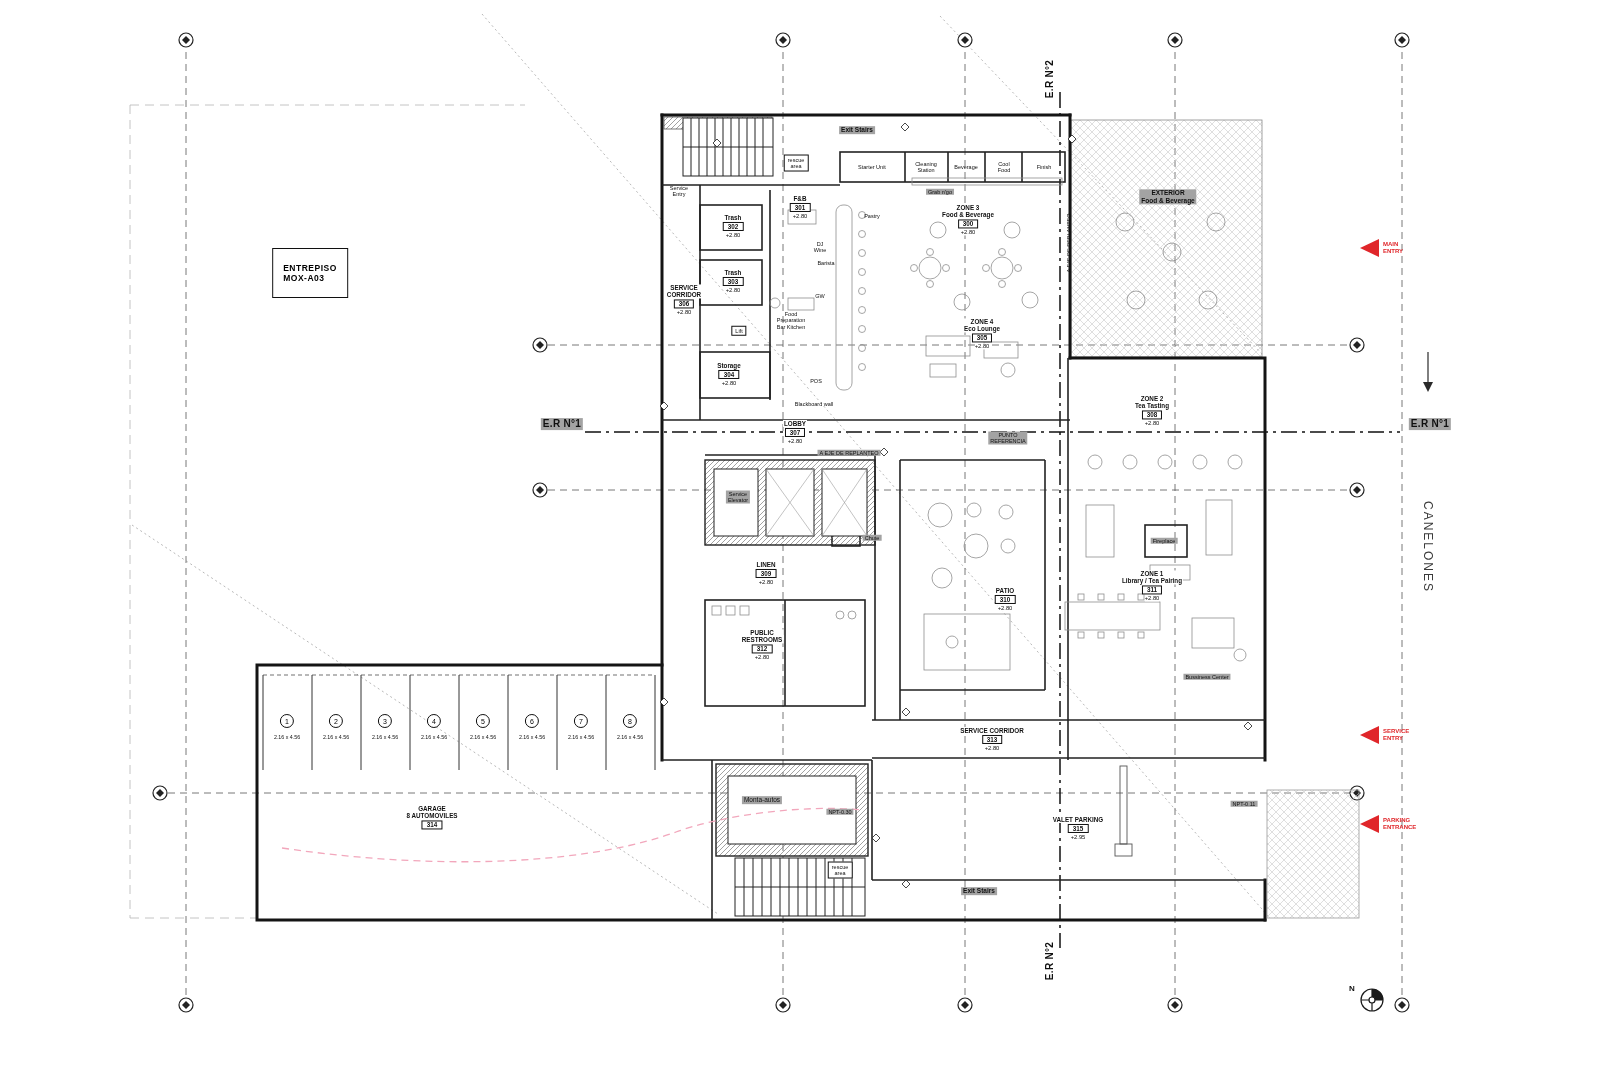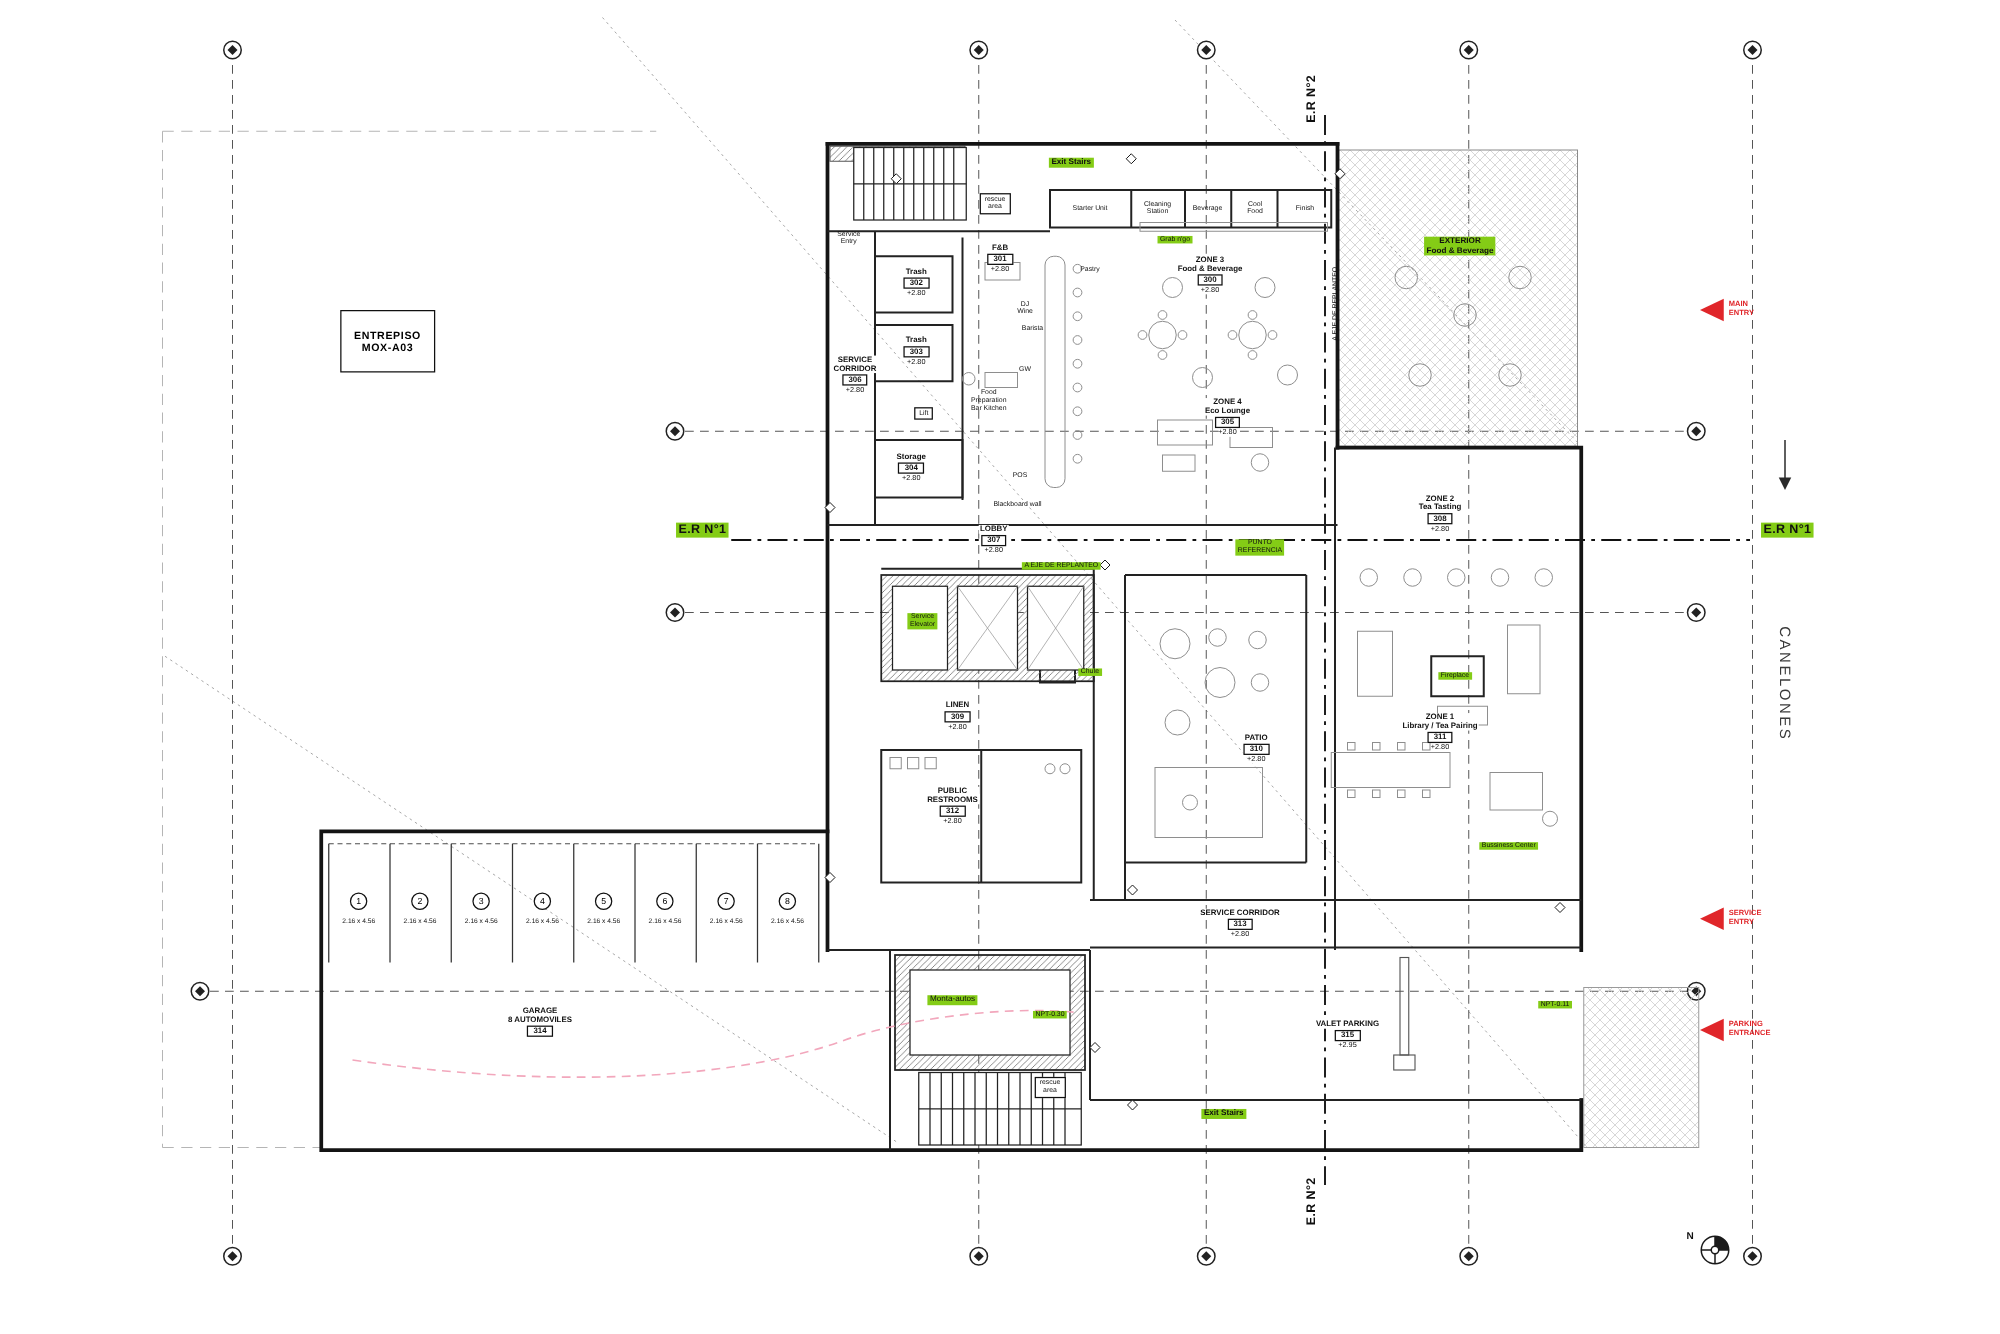--- a/index.html
+++ b/index.html
@@ -2,32 +2,32 @@
 <html><head>
 <meta charset="utf-8">
 <style>
   *{box-sizing:border-box;margin:0;padding:0}
   body{background:#ededed}
   .canvas{position:relative;width:1600px;height:1067px;background:#ffffff;font-family:"Liberation Sans",sans-serif;overflow:hidden}
   svg.linework{position:absolute;left:0;top:0;z-index:1}
   .lbl{position:absolute;transform:translate(-50%,-50%);font-size:6.5px;line-height:1.18;color:#101010;text-align:center;white-space:pre-line;z-index:3}
   .s5{font-size:5.5px}
   .bold{font-weight:700}
-  .bg{background:#84cc16;padding:0 2px}
+  .bg{background:#a3a3a3;padding:0 2px}
   .boxed{border:1px solid #101010;background:#fff;padding:1px 3px}
   .rot{transform:translate(-50%,-50%) rotate(-90deg)}
   .rotcw{transform:translate(-50%,-50%) rotate(90deg)}
   .axis{font-size:10px;font-weight:700;letter-spacing:.3px}
   .street{font-size:12px;letter-spacing:2px;color:#3a3a3a}
   .tag{position:absolute;transform:translate(-50%,-50%);display:flex;flex-direction:column;align-items:center;gap:1px;text-align:center;z-index:3}
   .tag .tname{font-size:6.3px;font-weight:700;line-height:1.12;white-space:pre-line;color:#101010;background:#fff;padding:0 1px}
   .tag .tnum{font-size:6.3px;font-weight:700;border:1px solid #101010;padding:0 4px;background:#fff;color:#101010}
   .tag .tlvl{font-size:5.8px;color:#101010;background:#fff}
   .entry{position:absolute;transform:translateY(-50%);font-size:6px;font-weight:700;color:#E0262A;line-height:1.15;white-space:pre-line;z-index:3}
-  .sheetbox{position:absolute;transform:translate(-50%,-50%);border:1.3px solid #101010;background:#fff;padding:14px 10px;text-align:center;z-index:3}
+  .sheetbox{position:absolute;transform:translate(-50%,-50%);border:1.3px solid #101010;background:#fff;padding:14px 10px;text-align:left;z-index:3}
   .sheetbox div{font-size:8.5px;font-weight:700;letter-spacing:.5px}
   .stall{position:absolute;transform:translate(-50%,-50%);display:flex;flex-direction:column;align-items:center;gap:6px;z-index:3}
   .stall-num{width:14px;height:14px;border:1px solid #101010;border-radius:50%;font-size:7px;display:flex;align-items:center;justify-content:center;background:#fff}
   .stall-dim{font-size:5.3px;color:#101010}
 </style>
 </head>
 <body>
 
 <div class="canvas">
 

